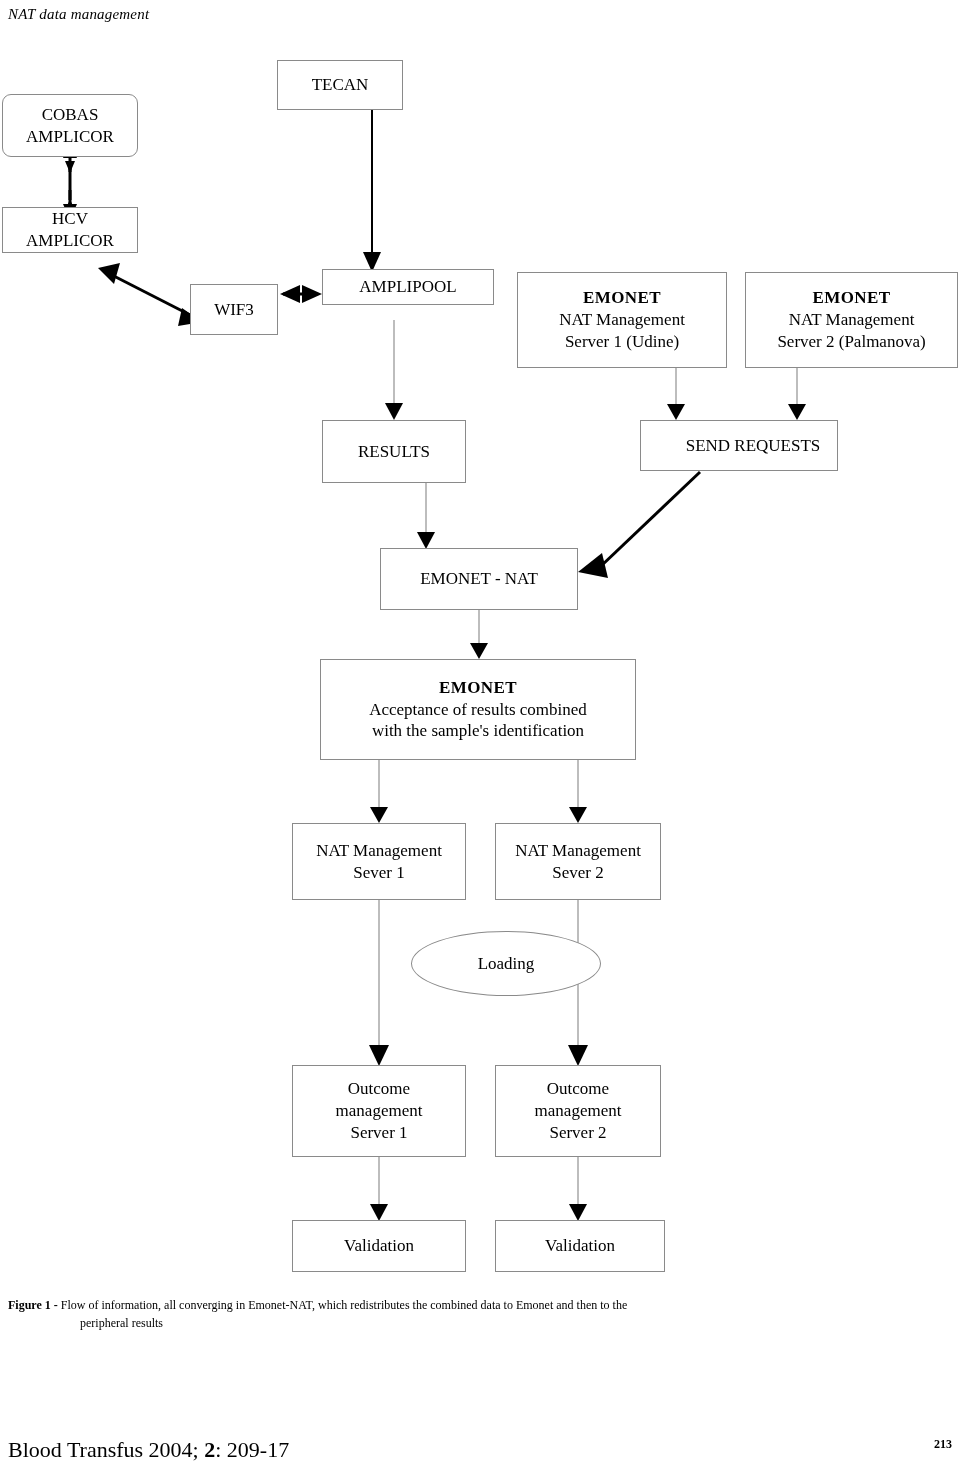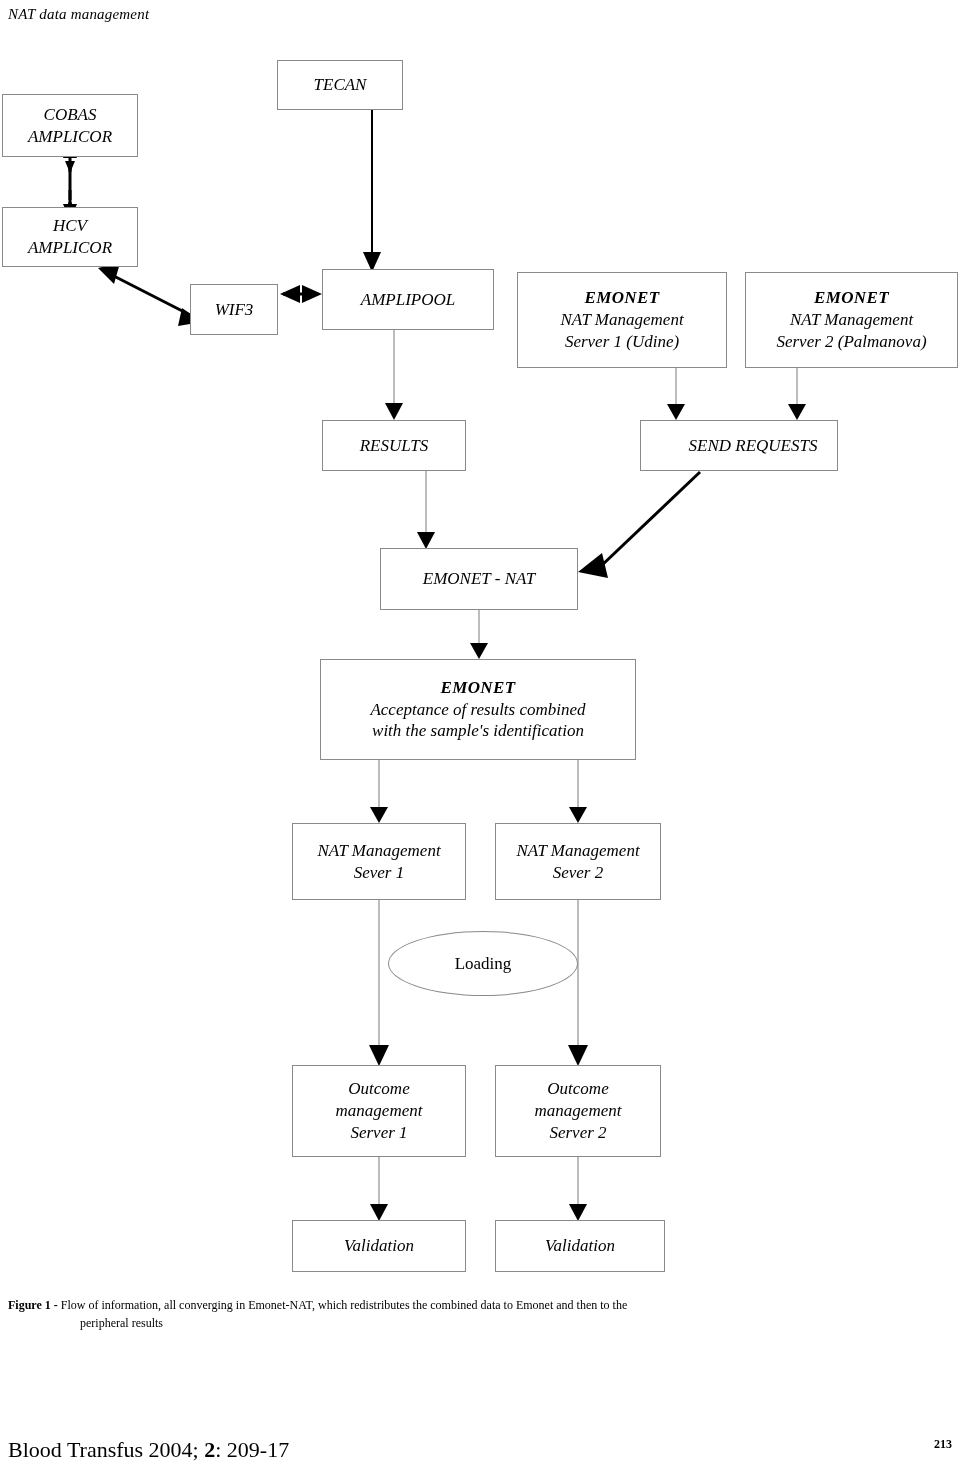--- a/index.html
+++ b/index.html
@@ -52,50 +52,50 @@
     background: #ffffff;
     display: flex;
     flex-direction: column;
     align-items: center;
     justify-content: center;
     text-align: center;
     line-height: 1.28;
     font-size: 17px;
     padding: 2px 4px;
   }
-  .node .ln { display: block; white-space: nowrap; font-style: italic; }
+  .node .ln { display: block; white-space: nowrap; }
   .node .ln.bold { font-weight: bold; letter-spacing: 0.4px; }
 
   .ellipse-node {
     position: absolute;
     box-sizing: border-box;
     border: 1px solid #8a8a8a;
     border-radius: 50%;
     background: #ffffff;
     display: flex;
     align-items: center;
     justify-content: center;
     font-size: 17px;
   }
 
   
-  #node-cobas        { left:2px;   top:94px;  width:136px; height:63px; }
-  #node-hcv          { left:2px;   top:207px; width:136px; height:60px; }
+  #node-cobas        { left:2px;   top:94px;  width:136px; height:63px;border-radius:9px; }
+  #node-hcv          { left:2px;   top:207px; width:136px; height:46px; }
   #node-tecan        { left:277px; top:60px;  width:126px; height:50px; }
   #node-wif3         { left:190px; top:269px; width:88px;  height:51px;margin-top:15px; }
-  #node-amplipool    { left:322px; top:269px; width:172px; height:61px;align-items:center; }
+  #node-amplipool    { left:322px; top:269px; width:172px; height:36px;align-items:center; }
   #node-emonet1      { left:517px; top:272px; width:210px; height:96px; }
   #node-emonet2      { left:745px; top:272px; width:213px; height:96px; }
-  #node-results      { left:322px; top:420px; width:144px; height:51px; }
+  #node-results      { left:322px; top:420px; width:144px; height:63px; }
   #node-sendreq      { left:640px; top:420px; width:198px; height:51px;padding-left:32px; }
   #node-emonetnat    { left:380px; top:548px; width:198px; height:62px; }
   #node-acceptance   { left:320px; top:659px; width:316px; height:101px; }
   #node-natmgmt1     { left:292px; top:823px; width:174px; height:77px; }
   #node-natmgmt2     { left:495px; top:823px; width:166px; height:77px; }
-  #node-loading      { left:388px; top:931px; width:190px; height:65px; }
+  #node-loading      { left:411px; top:931px; width:190px; height:65px; }
   #node-outcome1     { left:292px; top:1065px;width:174px; height:92px; }
   #node-outcome2     { left:495px; top:1065px;width:166px; height:92px; }
   #node-validation1  { left:292px; top:1220px;width:174px; height:52px; }
   #node-validation2  { left:495px; top:1220px;width:170px; height:52px; }
 
   
   .caption {
     position: absolute;
     left: 8px;
     top: 1296px;

